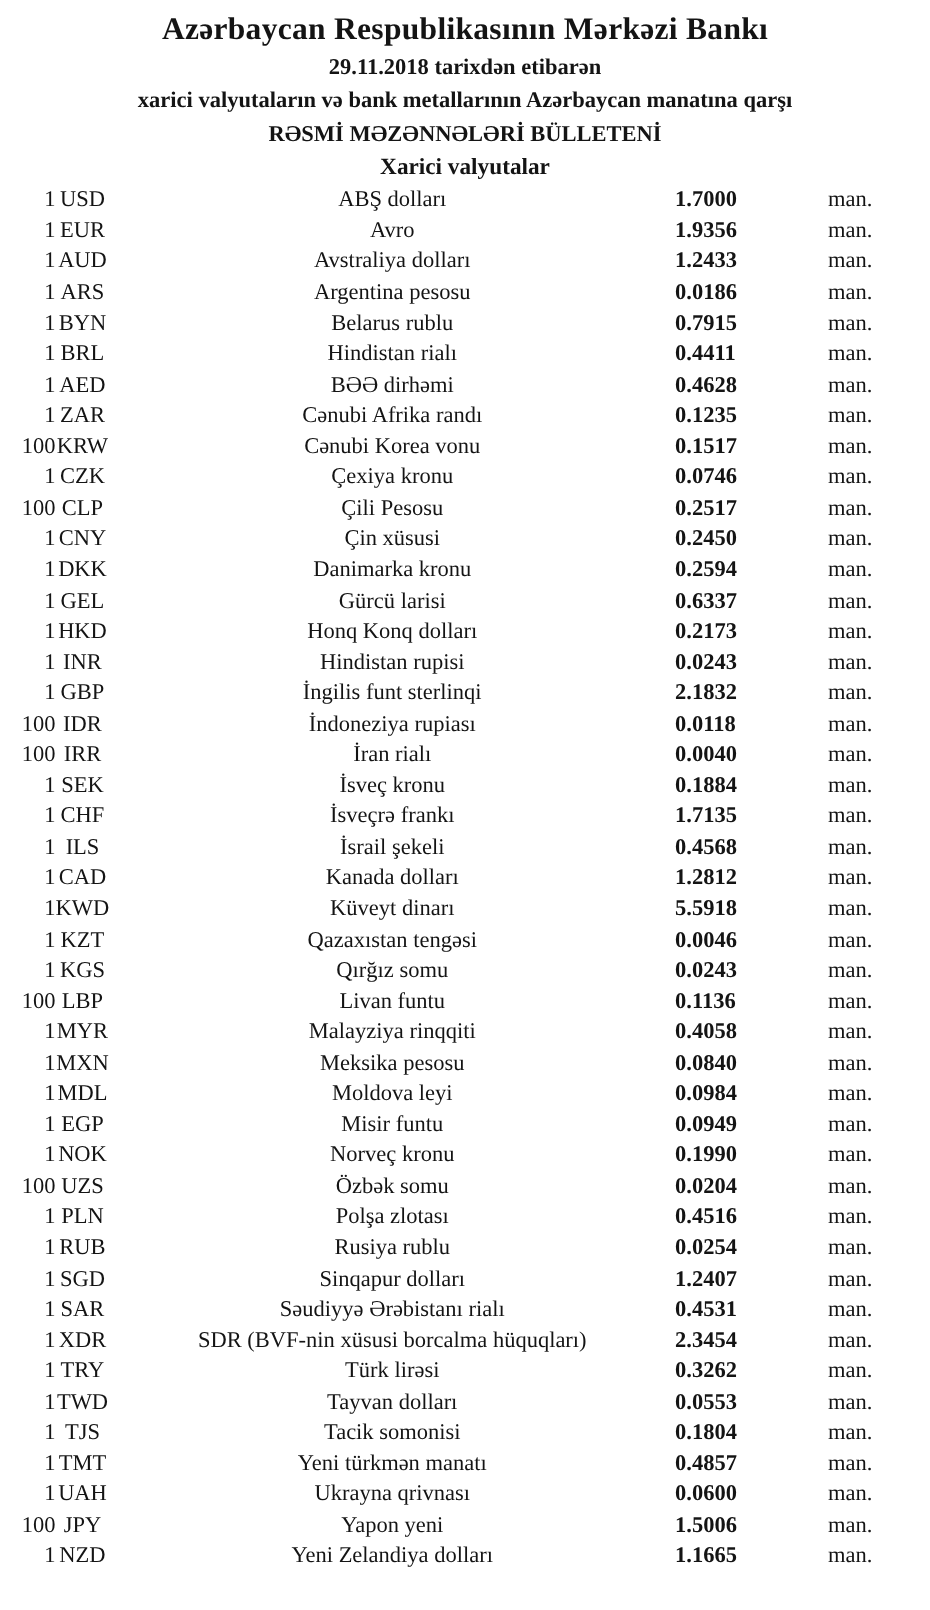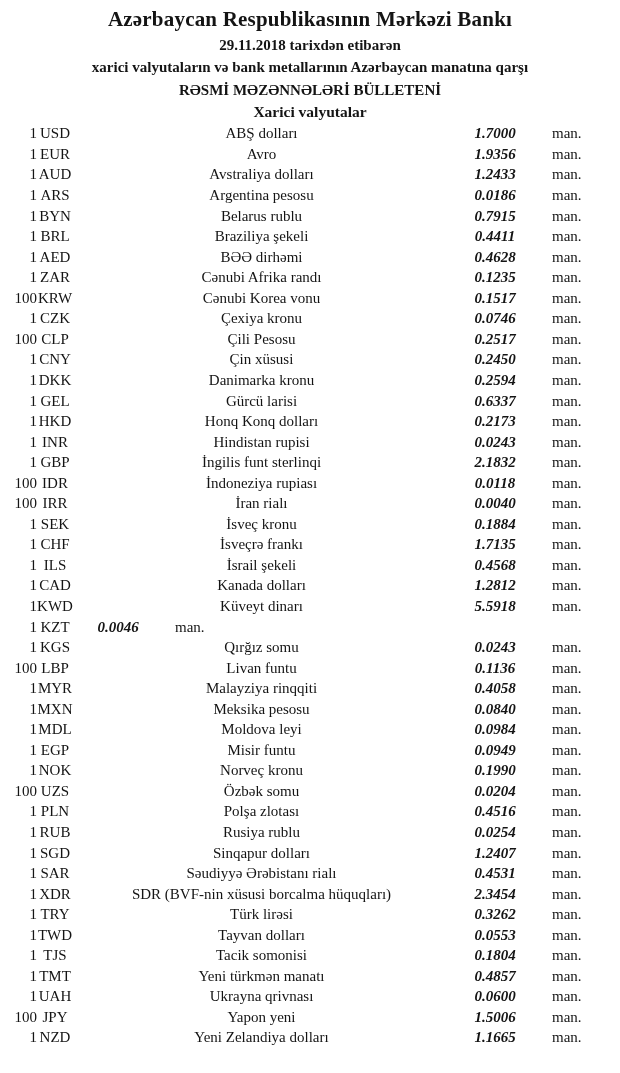--- a/index.html
+++ b/index.html
@@ -59,23 +59,22 @@
     text-align: center;
     flex: 0 0 auto;
   }
   .name {
     flex: 1 1 auto;
     overflow: hidden;
     text-align: center;
   }
   .rate {
     width: 90px;
-    text-align: center;
+    text-align: left;
     font-weight: bold;
-    font-style: italic;
     flex: 0 0 auto;
   }
   .man {
     width: 80px;
     padding-left: 12px;
     box-sizing: border-box;
     flex: 0 0 auto;
   }
 </style>
 </head>
@@ -129,21 +128,21 @@
     <span class="qty">1</span>
     <span class="code">BYN</span>
     <span class="name">Belarus rublu</span>
     <span class="rate">0.7915</span>
     <span class="man">man.</span>
   </div>
 
   <div class="row">
     <span class="qty">1</span>
     <span class="code">BRL</span>
-    <span class="name">Braziliya şekeli</span>
+    <span class="name">Hindistan rialı</span>
     <span class="rate">0.4411</span>
     <span class="man">man.</span>
   </div>
 
   <div class="row">
     <span class="qty">1</span>
     <span class="code">AED</span>
     <span class="name">BƏƏ dirhəmi</span>
     <span class="rate">0.4628</span>
     <span class="man">man.</span>
@@ -281,20 +280,21 @@
     <span class="qty">1</span>
     <span class="code">KWD</span>
     <span class="name">Küveyt dinarı</span>
     <span class="rate">5.5918</span>
     <span class="man">man.</span>
   </div>
 
   <div class="row">
     <span class="qty">1</span>
     <span class="code">KZT</span>
+    <span class="name">Qazaxıstan tengəsi</span>
     <span class="rate">0.0046</span>
     <span class="man">man.</span>
   </div>
 
   <div class="row">
     <span class="qty">1</span>
     <span class="code">KGS</span>
     <span class="name">Qırğız somu</span>
     <span class="rate">0.0243</span>
     <span class="man">man.</span>

